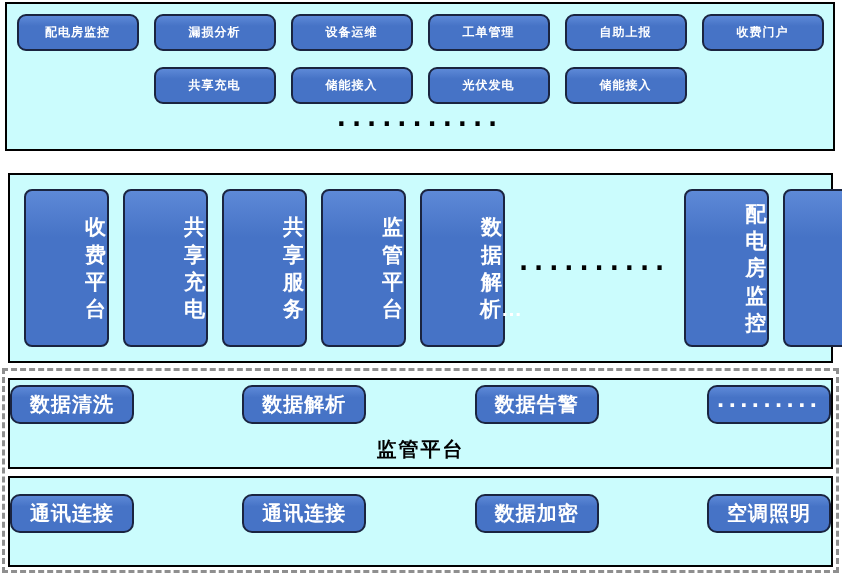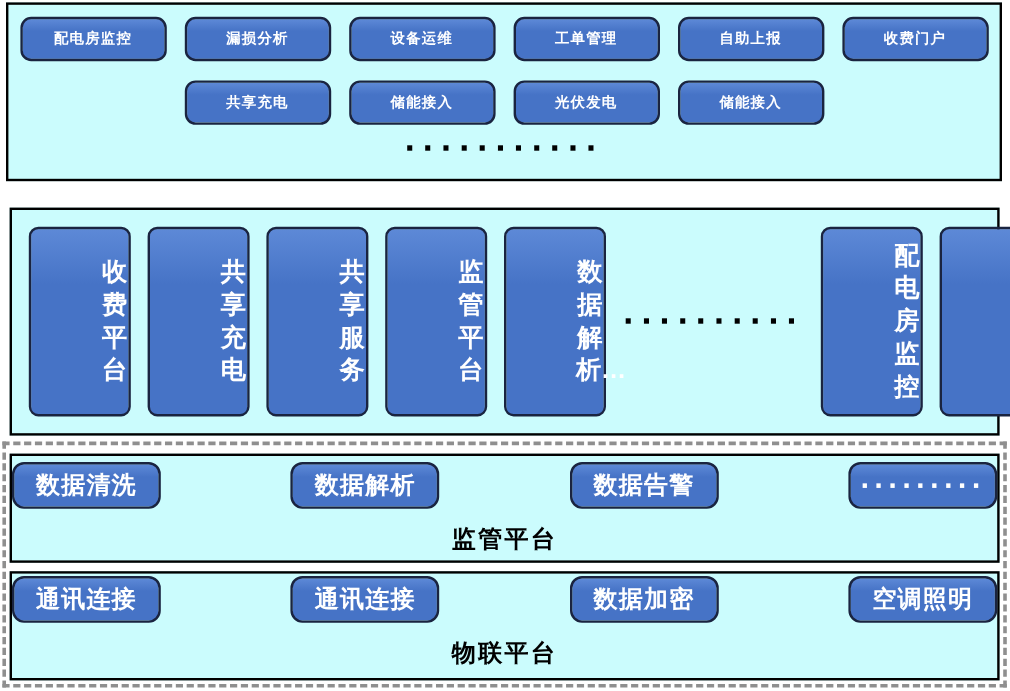--- a/index.html
+++ b/index.html
@@ -40,21 +40,21 @@
     letter-spacing:0;
   }
   .pill-gap{flex:1;align-self:center;}
   
   #dashed-box{
     position:absolute;left:2px;top:368px;width:837px;height:205px;
     border:3px dashed #8f8f8f;box-sizing:border-box;background:transparent;
   }
   
   #dc-panel{left:8px;top:378px;width:825px;height:91px;padding-top:5px;}
-  #iot-panel{left:8px;top:476px;width:825px;height:91px;padding-top:2px;}
+  #iot-panel{left:8px;top:476px;width:825px;height:91px;padding-top:16px;}
   .mini-row{display:flex;justify-content:space-between;gap:20px;}
   .mini{width:124px;height:39px;border-radius:10px;font-size:20px;}
   .mini.dots-node{font-size:20px;letter-spacing:4px;font-family:"DejaVu Sans", sans-serif;}
   .layer-title{
     text-align:center;margin-top:12px;font-size:20px;font-weight:bold;
     color:#000000;letter-spacing:2px;
   }
 </style>
 </head>
 <body>
@@ -116,14 +116,13 @@
   <div class="layer-title">监管平台</div>
 </div>
 
 <div class="panel" id="iot-panel">
   <div class="mini-row">
     <div class="node mini">通讯连接</div>
     <div class="node mini">通讯连接</div>
     <div class="node mini">数据加密</div>
     <div class="node mini">空调照明</div>
   </div>
-  <div class="layer-title">物联平台</div>
 </div>
 
 </body></html>

